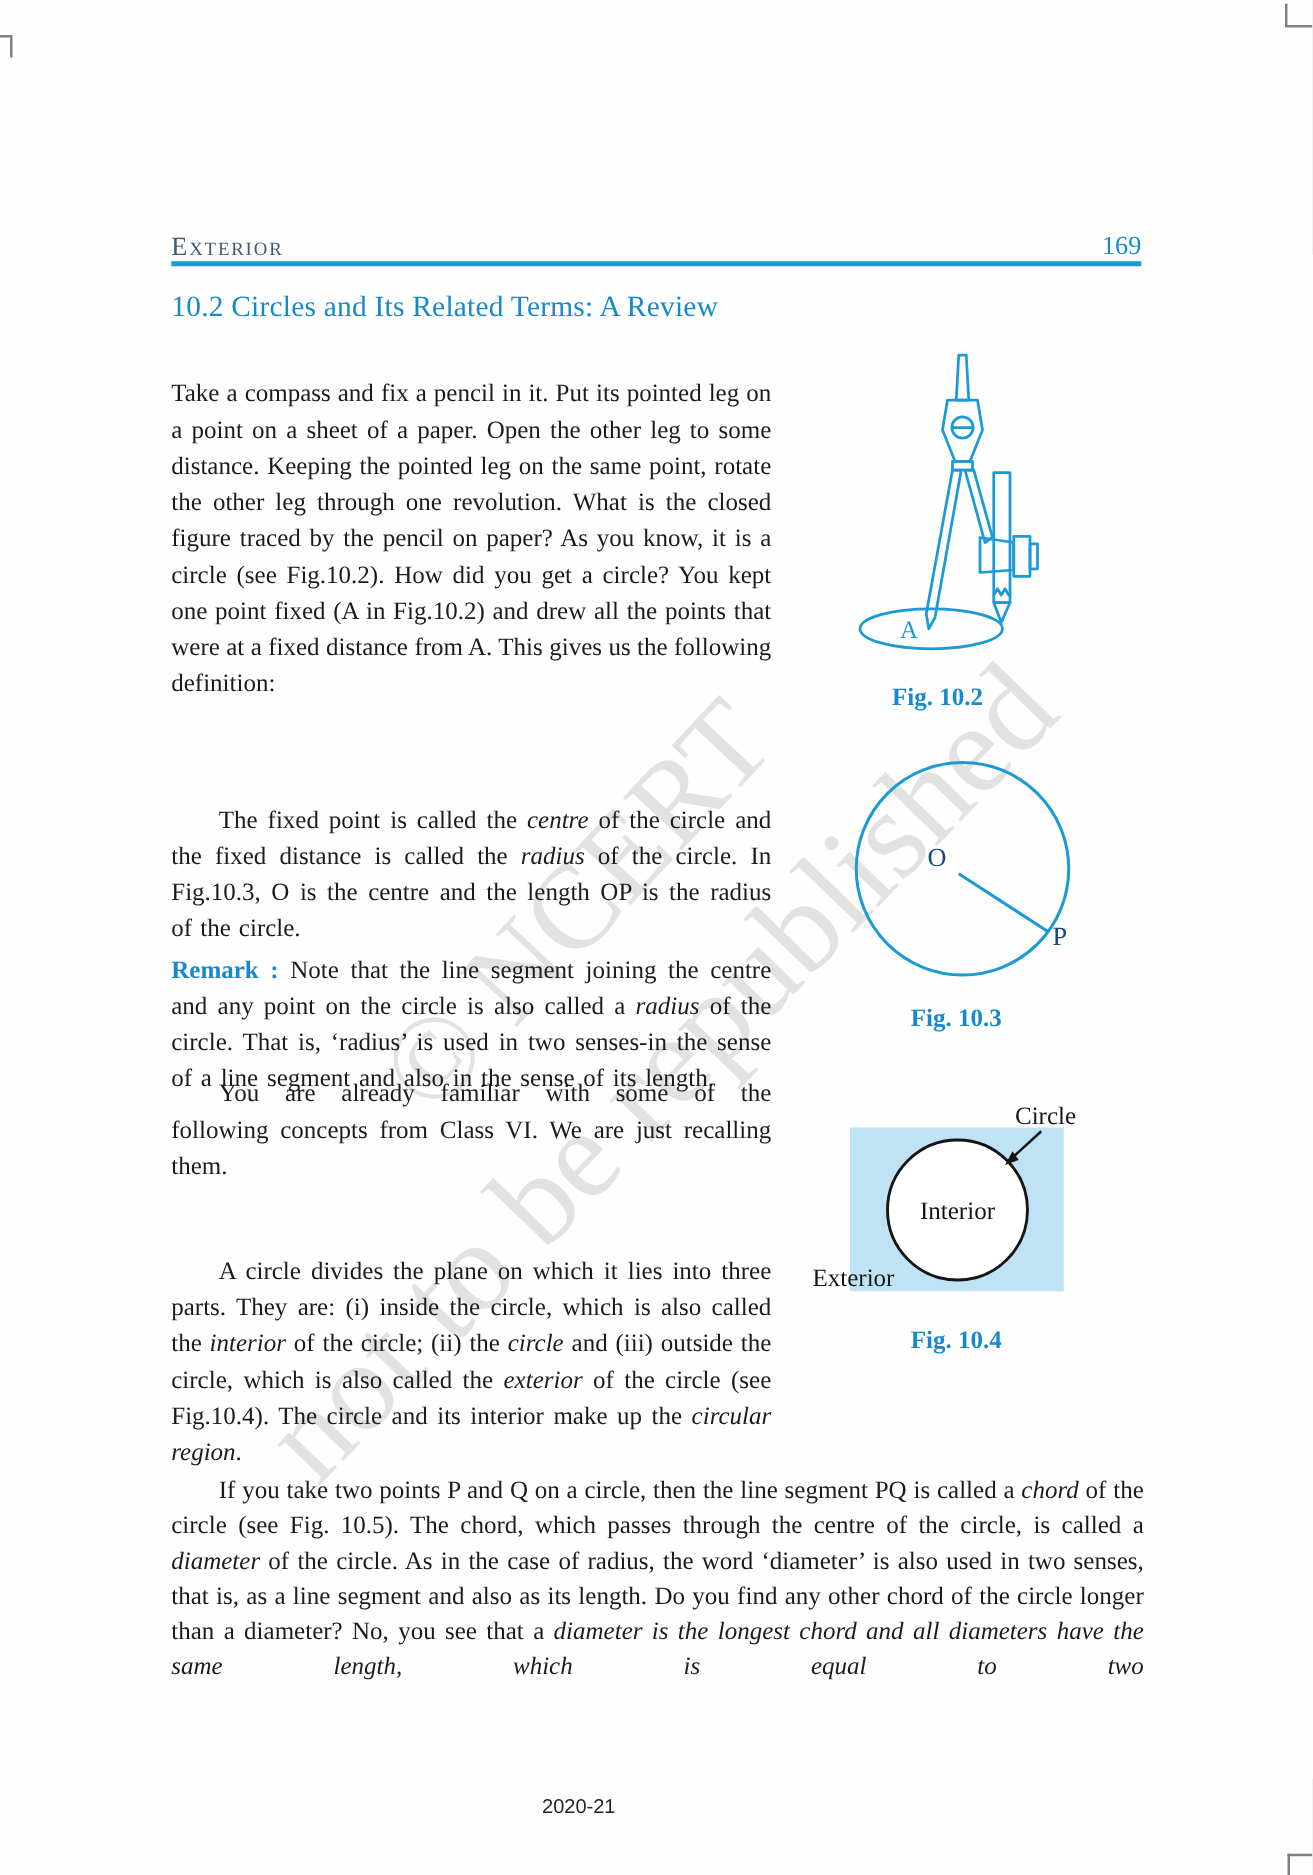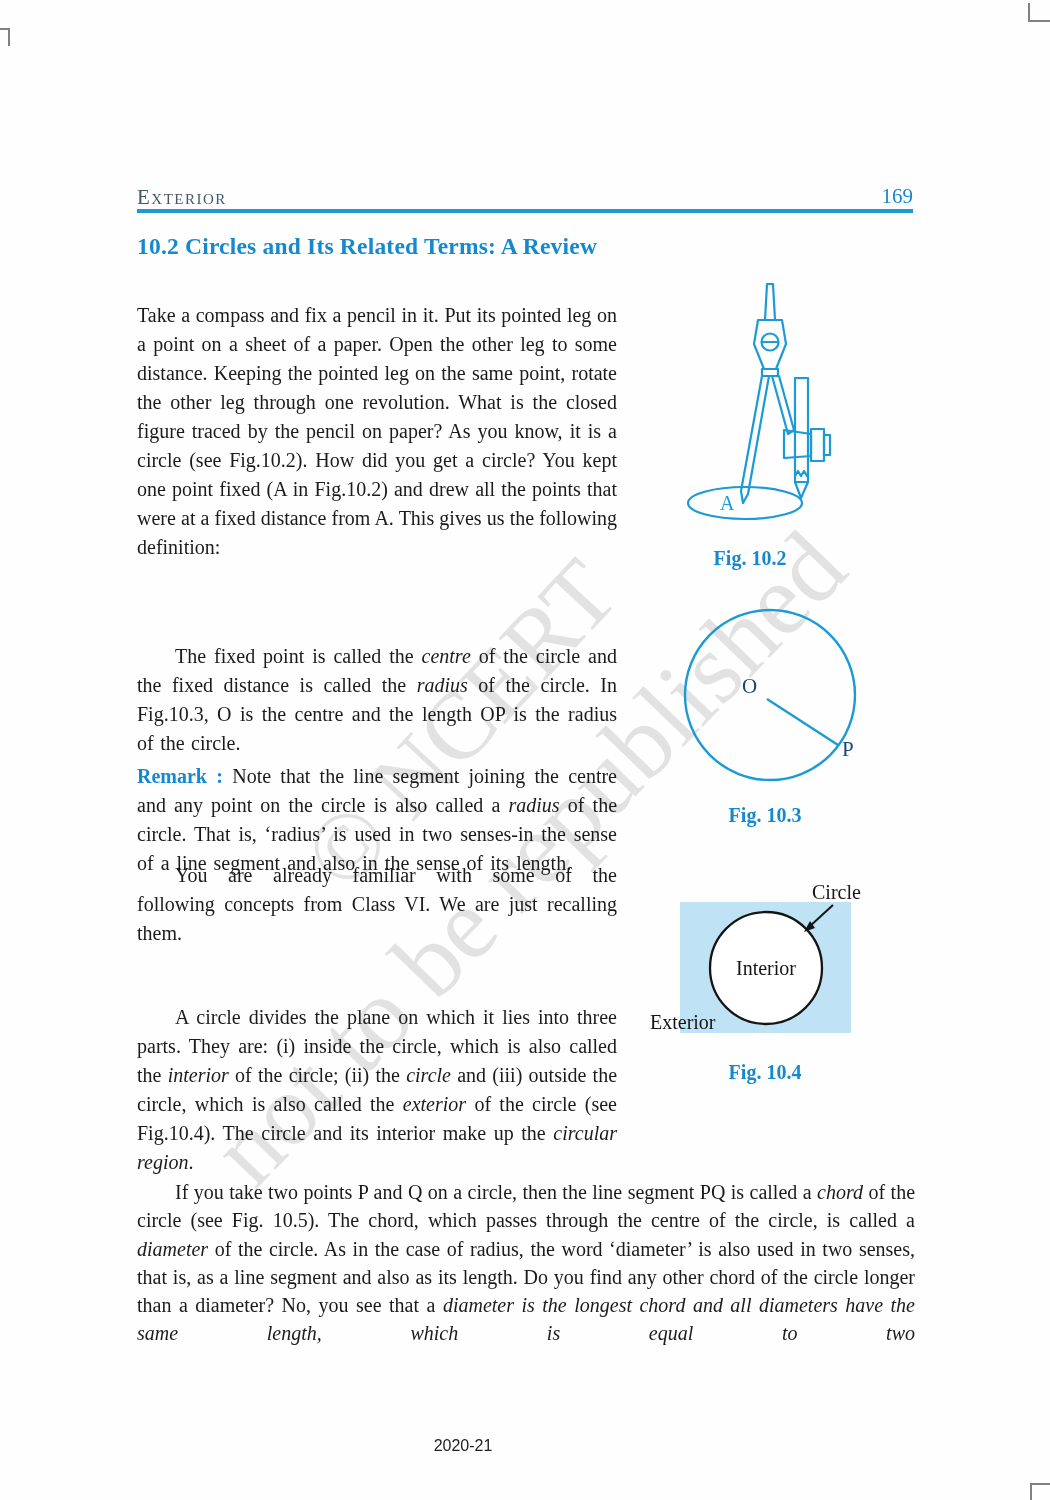--- a/index.html
+++ b/index.html
@@ -14,21 +14,21 @@
     position:absolute;z-index:0;color:#e2e2e2;white-space:nowrap;
     font-family:"Liberation Serif",serif;pointer-events:none;
   }
   #wm1{left:460px;top:724px;font-size:96px;transform:translate(-50%,-50%) rotate(-47deg);}
   #wm2{left:528px;top:858px;font-size:102px;transform:translate(-50%,-50%) rotate(-46deg);}
   .layer{position:absolute;left:0;top:0;width:1050px;height:1500px;z-index:1;}
   
   #sec-title{left:137px;top:185px;font-size:21px;color:#44586b;font-variant:small-caps;letter-spacing:1.5px;}
   #page-num{left:790px;top:184px;width:123px;text-align:right;font-size:21px;color:#1689ce;}
   #head-rule{left:137px;top:209px;width:776px;height:4px;background:#1b9ad6;}
-  #heading{left:137px;top:233px;font-size:23.5px;font-weight:bold;color:#1689ce;letter-spacing:0.2px;}
+  #heading{left:137px;top:233px;font-size:23.5px;font-weight:normal;color:#1689ce;letter-spacing:0.2px;}
   
   .body-col{position:absolute;left:137px;width:480px;text-align:justify;font-size:20px;line-height:29px;}
   #p1{top:281px;}
   #p2{top:534px;font-style:italic;word-spacing:5px;text-indent:38px;}
   #p3{top:622px;text-indent:38px;word-spacing:1.5px;}
   #p4{top:742px;word-spacing:2px;}
   #p5{top:841px;text-indent:38px;word-spacing:3.5px;}
   #p6{top:983px;text-indent:38px;word-spacing:1px;}
   #p7{position:absolute;left:137px;top:1158px;width:778px;text-align:justify;text-align-last:justify;
       font-size:20px;line-height:28.3px;text-indent:38px;}

